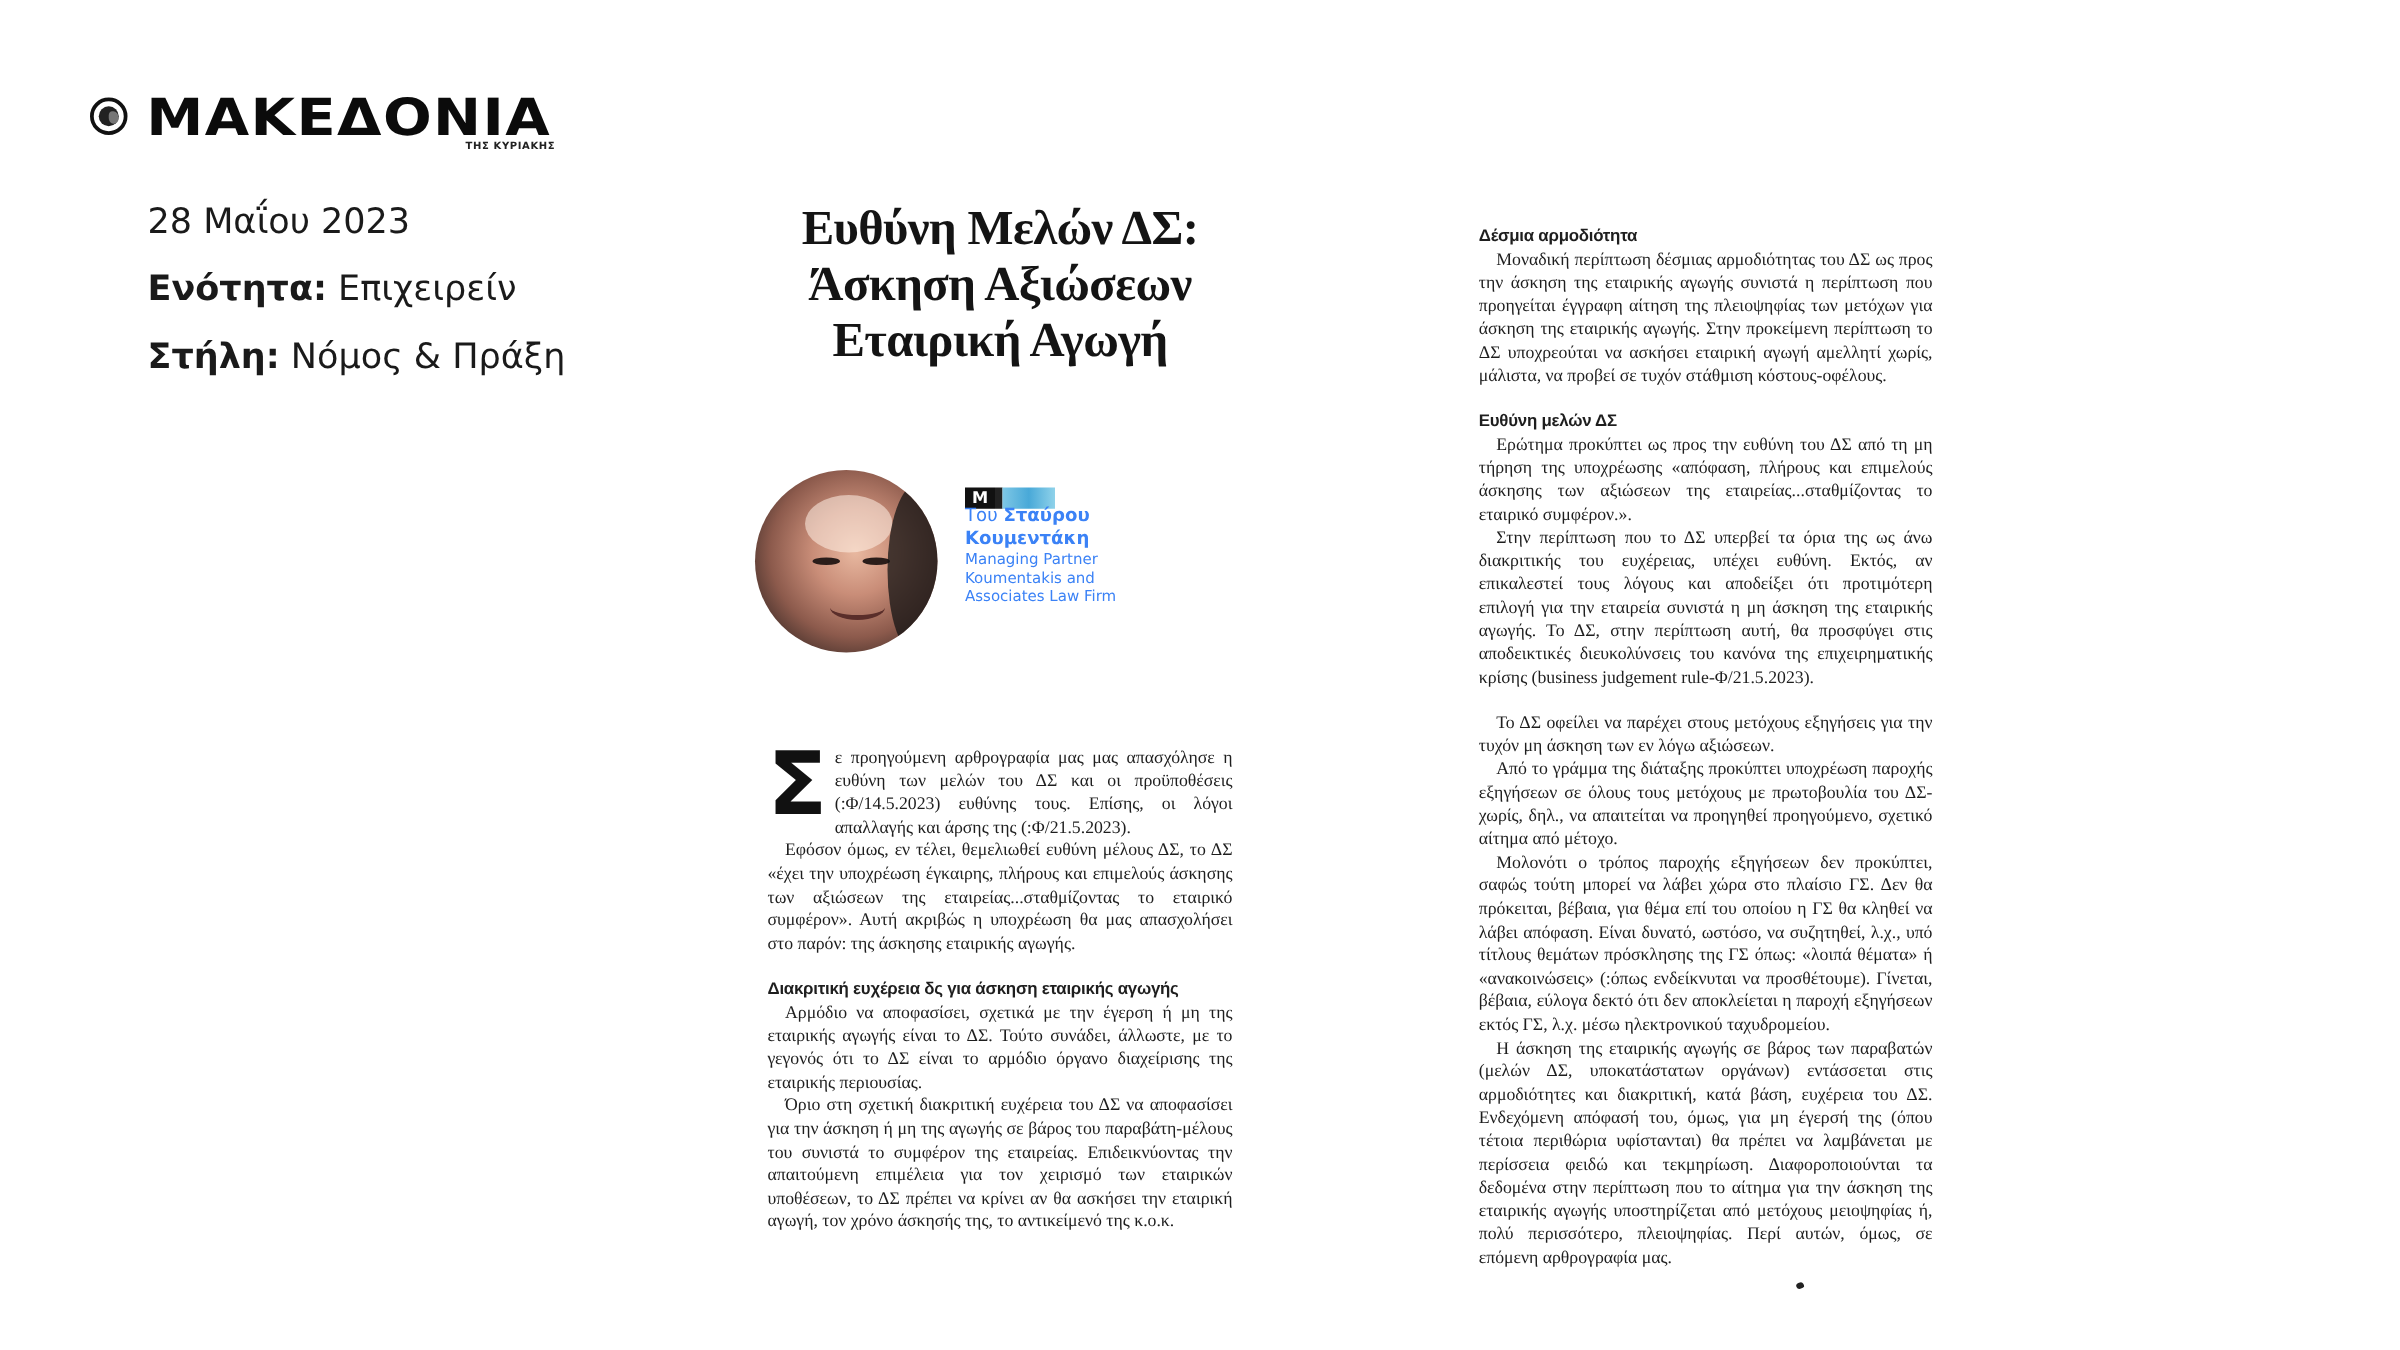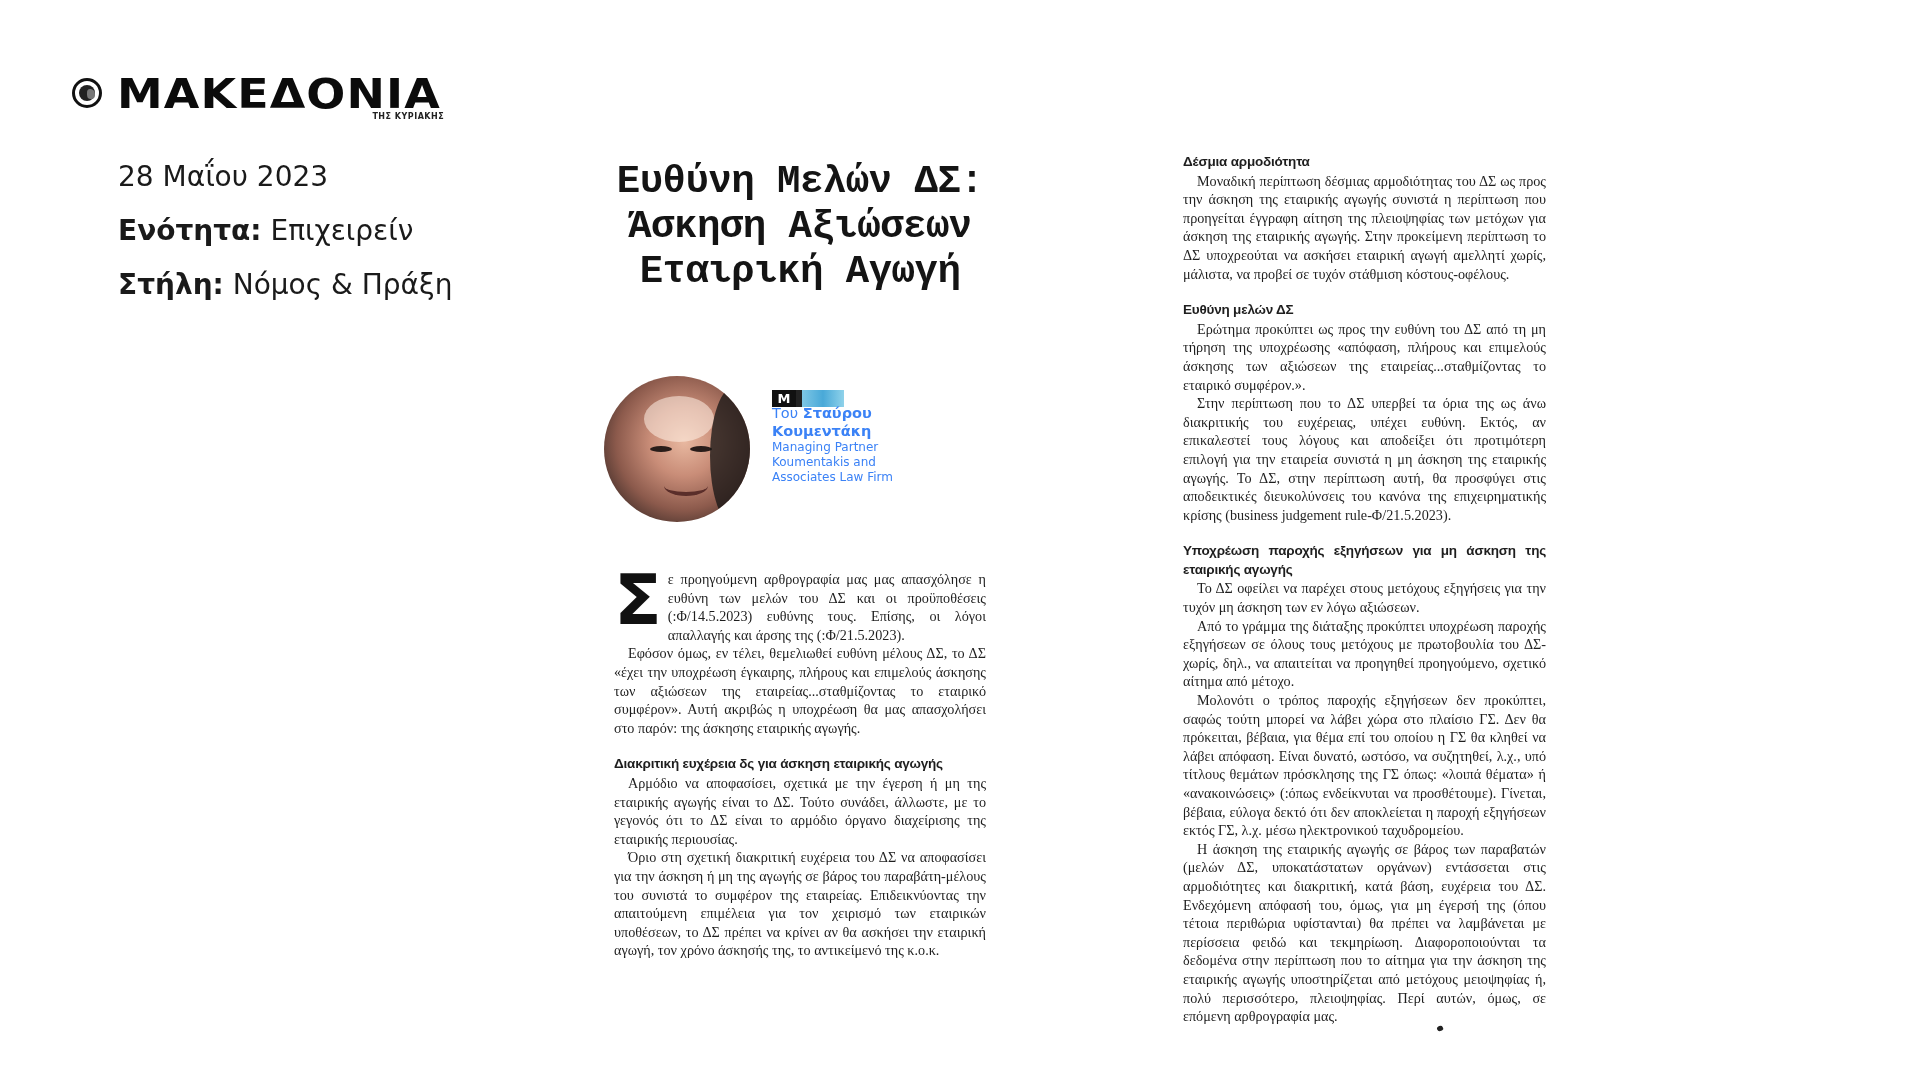--- a/index.html
+++ b/index.html
@@ -15,40 +15,40 @@
   .logo-sub { position:absolute; right:-38px; top:40px; font-size:8px; font-weight:bold; letter-spacing:0.5px; color:#222; }
 
   .meta { position:absolute; left:80px; font-family:"DejaVu Sans", sans-serif; font-size:28px; color:#1a1a1a;margin-left:38px; }
   .meta b { font-weight:bold; }
   .meta-date { top:160px; }
   .meta-section { top:214px; }
   .meta-column { top:268px; }
 
   
   .clip { font-family:"Liberation Serif", "DejaVu Serif", serif; color:#1c1c1c; }
-  .headline { position:absolute; left:600px; top:160px; width:400px; text-align:center; font-family:Liberation Mono, monospace; font-weight:bold; font-size:39px; line-height:45px; color:#141414; letter-spacing:-0.5px; }
+  .headline { position:absolute; left:600px; top:160px; width:400px; text-align:center; font-family:Liberation Serif, serif; font-weight:bold; font-size:39px; line-height:45px; color:#141414; letter-spacing:-0.5px; }
 
   .author-photo { position:absolute; left:604px; top:376px; width:146px; height:146px; border-radius:50%;
     background: radial-gradient(circle at 55% 45%, #e8b8a0 0%, #c98d78 30%, #8c5a4c 60%, #3a2a26 85%, #1d1615 100%); overflow:hidden; }
   .author-photo .face-hl { position:absolute; left:40px; top:20px; width:70px; height:46px; border-radius:50%; background:rgba(255,240,230,0.55); }
   .author-photo .eye1 { position:absolute; left:46px; top:70px; width:22px; height:6px; border-radius:50%; background:#2a1d1a; }
   .author-photo .eye2 { position:absolute; left:86px; top:70px; width:22px; height:6px; border-radius:50%; background:#2a1d1a; }
   .author-photo .smile { position:absolute; left:60px; top:100px; width:44px; height:16px; border-bottom:4px solid #5a2e2a; border-radius:0 0 50% 50%; }
   .author-photo .shade { position:absolute; right:-10px; top:10px; width:50px; height:140px; background:rgba(20,20,20,0.75); border-radius:50%; }
 
   .m-badge { position:absolute; left:772px; top:390px; width:72px; height:17px; display:flex; }
   .m-badge .m { width:24px; height:17px; background:#111; color:#fff; font-family:"DejaVu Sans", sans-serif; font-weight:bold; font-size:13px; line-height:17px; text-align:center; }
   .m-badge .dark { width:6px; background:#222; }
   .m-badge .blue { flex:1; background:linear-gradient(90deg,#7ec7e5,#49a9d8 50%,#8fd2ea); }
 
   .byline { position:absolute; left:772px; top:404px; width:180px; font-family:"DejaVu Sans", sans-serif; font-size:14.5px; line-height:18px; color:#3b82f6; }
   .byline .name { font-weight:bold; }
   .byline .role { font-size:12px; line-height:15px; }
 
-  .col { position:absolute; width:376px; font-family:"Liberation Serif", serif; font-size:14.2px; line-height:18.6px; color:#1e1e1e; text-align:justify; }
+  .col { position:absolute; width:376px; font-family:"Liberation Serif", serif; font-size:14.2px; line-height:18.6px; color:#1e1e1e; text-align:justify;margin-top:27px; }
   .col p { margin:0; text-indent:14px; }
   .col p.noindent { text-indent:0; }
   .col h4 { margin:0; font-family:"Liberation Sans", sans-serif; font-weight:bold; font-size:13.5px; line-height:18.6px; text-indent:0; letter-spacing:-0.2px; }
   .col .gap { height:18px; }
 
   .col-left { left:614px; top:570px; width:372px; }
   .dropcap { float:left; font-family:"DejaVu Sans", sans-serif; font-weight:bold; font-size:70px; line-height:60px; margin:0 6px 0 0; color:#111; }
 
   .col-right { left:1183px; top:153px; width:363px; }
 
@@ -119,21 +119,20 @@
   </div>
 
   <div class="col col-right">
     <h4>Δέσμια αρμοδιότητα</h4>
     <p>Μοναδική περίπτωση δέσμιας αρμοδιότητας του ΔΣ ως προς την άσκηση της εταιρικής αγωγής συνιστά η περίπτωση που προηγείται έγγραφη αίτηση της πλειοψηφίας των μετόχων για άσκηση της εταιρικής αγωγής. Στην προκείμενη περίπτωση το ΔΣ υποχρεούται να ασκήσει εταιρική αγωγή αμελλητί χωρίς, μάλιστα, να προβεί σε τυχόν στάθμιση κόστους-οφέλους.</p>
     <div class="gap"></div>
     <h4>Ευθύνη μελών ΔΣ</h4>
     <p>Ερώτημα προκύπτει ως προς την ευθύνη του ΔΣ από τη μη τήρηση της υποχρέωσης «απόφαση, πλήρους και επιμελούς άσκησης των αξιώσεων της εταιρείας...σταθμίζοντας το εταιρικό συμφέρον.».</p>
     <p>Στην περίπτωση που το ΔΣ υπερβεί τα όρια της ως άνω διακριτικής του ευχέρειας, υπέχει ευθύνη. Εκτός, αν επικαλεστεί τους λόγους και αποδείξει ότι προτιμότερη επιλογή για την εταιρεία συνιστά η μη άσκηση της εταιρικής αγωγής. Το ΔΣ, στην περίπτωση αυτή, θα προσφύγει στις αποδεικτικές διευκολύνσεις του κανόνα της επιχειρηματικής κρίσης (business judgement rule-Φ/21.5.2023).</p>
     <div class="gap"></div>
-    <h4>Υποχρέωση παροχής εξηγήσεων για μη άσκηση της εταιρικής αγωγής</h4>
     <p>Το ΔΣ οφείλει να παρέχει στους μετόχους εξηγήσεις για την τυχόν μη άσκηση των εν λόγω αξιώσεων.</p>
     <p>Από το γράμμα της διάταξης προκύπτει υποχρέωση παροχής εξηγήσεων σε όλους τους μετόχους με πρωτοβουλία του ΔΣ-χωρίς, δηλ., να απαιτείται να προηγηθεί προηγούμενο, σχετικό αίτημα από μέτοχο.</p>
     <p>Μολονότι ο τρόπος παροχής εξηγήσεων δεν προκύπτει, σαφώς τούτη μπορεί να λάβει χώρα στο πλαίσιο ΓΣ. Δεν θα πρόκειται, βέβαια, για θέμα επί του οποίου η ΓΣ θα κληθεί να λάβει απόφαση. Είναι δυνατό, ωστόσο, να συζητηθεί, λ.χ., υπό τίτλους θεμάτων πρόσκλησης της ΓΣ όπως: «λοιπά θέματα» ή «ανακοινώσεις» (:όπως ενδείκνυται να προσθέτουμε). Γίνεται, βέβαια, εύλογα δεκτό ότι δεν αποκλείεται η παροχή εξηγήσεων εκτός ΓΣ, λ.χ. μέσω ηλεκτρονικού ταχυδρομείου.</p>
     <p>Η άσκηση της εταιρικής αγωγής σε βάρος των παραβατών (μελών ΔΣ, υποκατάστατων οργάνων) εντάσσεται στις αρμοδιότητες και διακριτική, κατά βάση, ευχέρεια του ΔΣ. Ενδεχόμενη απόφασή του, όμως, για μη έγερσή της (όπου τέτοια περιθώρια υφίστανται) θα πρέπει να λαμβάνεται με περίσσεια φειδώ και τεκμηρίωση. Διαφοροποιούνται τα δεδομένα στην περίπτωση που το αίτημα για την άσκηση της εταιρικής αγωγής υποστηρίζεται από μετόχους μειοψηφίας ή, πολύ περισσότερο, πλειοψηφίας. Περί αυτών, όμως, σε επόμενη αρθρογραφία μας.</p>
   </div>
 
   <div class="ink-mark"></div>
 </div>
 
 </body></html>

